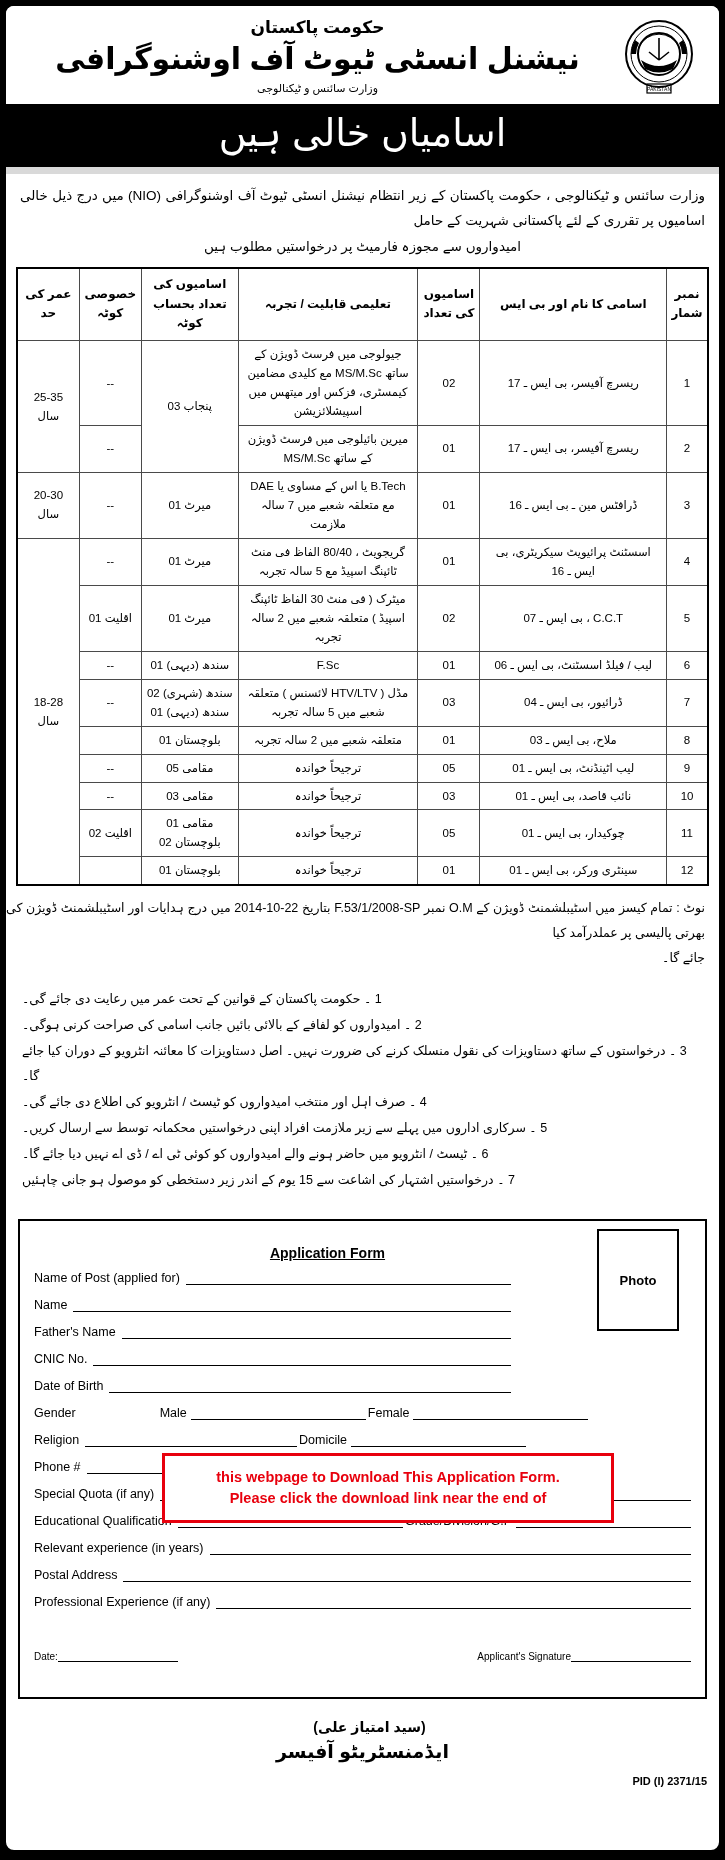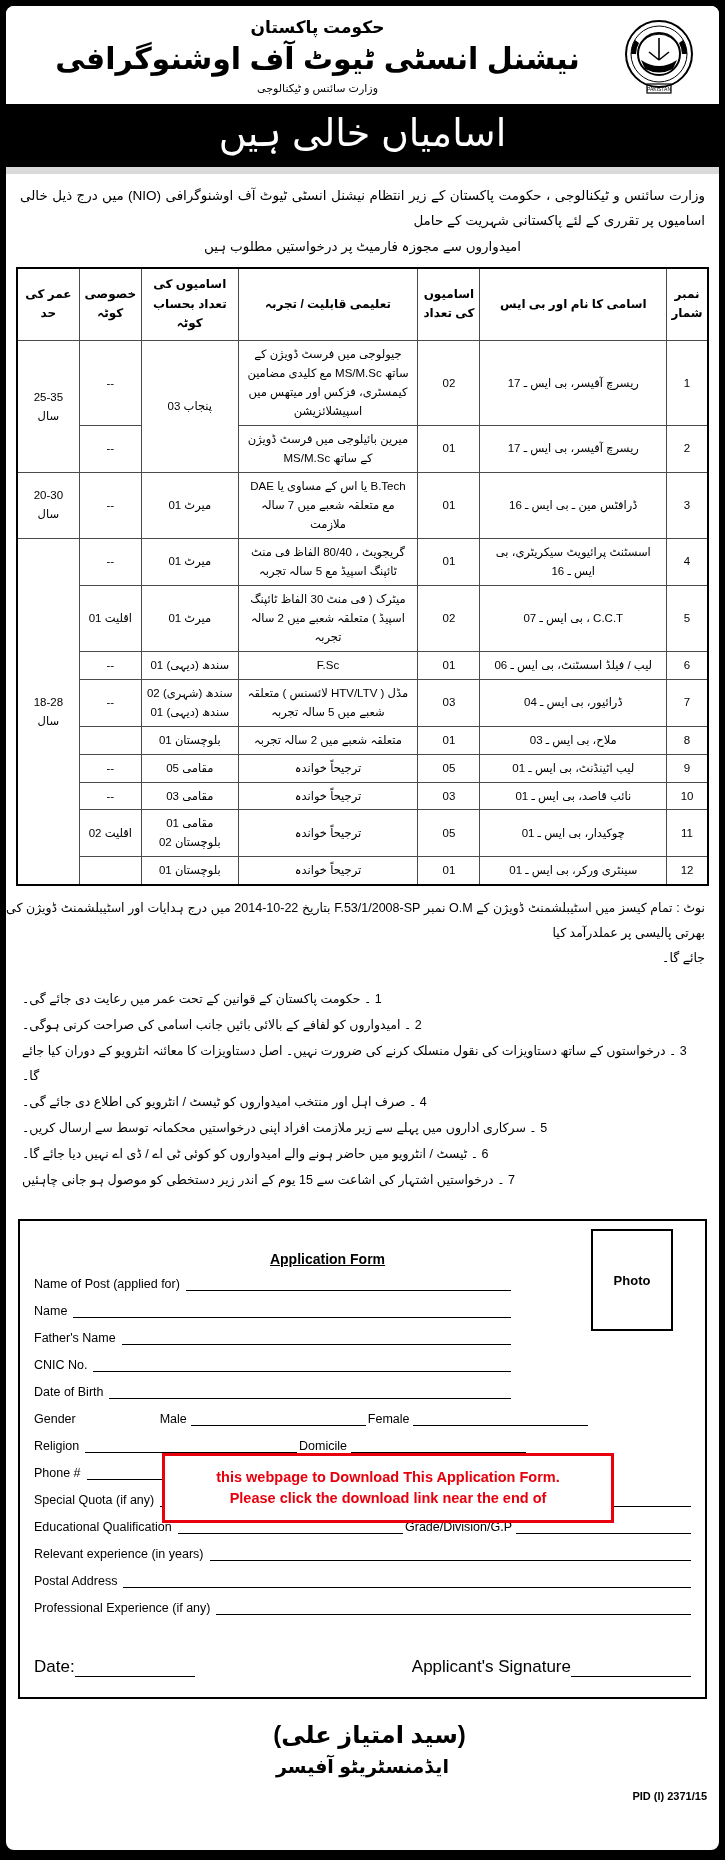--- a/index.html
+++ b/index.html
@@ -151,26 +151,26 @@
     border: 2px solid #000;
     padding: 10px 14px 16px 14px;
     position: relative;
     min-height: 480px;
   }
   .form-title {
     text-align: center;
     font-weight: bold;
     font-size: 14px;
     text-decoration: underline;
-    margin: 20px 0 10px 0;
+    margin: 14px 0 10px 0;
     padding-right: 70px;
   }
   .photo-box {
     position: absolute;
-    top: 8px; right: 32px;
+    top: 8px; right: 26px;
     width: 82px; height: 102px;
     border: 2px solid #000;
     display: flex; align-items: center; justify-content: center;
     font-weight: bold; font-size: 13px;
   }
   .frow {
     display: flex;
     align-items: flex-end;
     font-size: 12.5px;
     margin-bottom: 13px;
@@ -185,21 +185,21 @@
   }
   .frow .rule.mid   { flex: 0 0 175px; }
   .frow.narrow { padding-right: 180px; }
   .frow.narrow-sm { padding-right: 165px; }
   .gap { width: 6px; flex: 0 0 6px; }
   .signrow {
     display: flex;
     justify-content: space-between;
     align-items: flex-end;
     margin-top: 42px;
-    font-size: 17px;
+    font-size: 10px;
   }
   .signrow .unit { display: flex; align-items: flex-end; }
   .signrow .rule { border-bottom: 1px solid #000; height: 11px; }
   .signrow .r1 { width: 120px; }
   .signrow .r2 { width: 120px; }
 
   
   .download-notice {
     position: absolute;
     left: 142px;
@@ -215,21 +215,21 @@
     padding: 11px 8px;
     z-index: 5;
   }
 
   
   .footer {
     direction: rtl;
     text-align: center;
     padding: 14px 0 4px 0;
   }
-  .sig-name { font-size: 24px; font-weight: bold; line-height: 1.5; padding-left: 14px; }
+  .sig-name { font-size: 14px; font-weight: bold; line-height: 1.5; padding-left: 14px; }
   .sig-desig { font-size: 19px; font-weight: bold; line-height: 1.5; }
   .pid {
     direction: ltr;
     text-align: right;
     font-size: 11px;
     font-weight: bold;
     padding: 4px 12px 8px 0;
   }
 </style>
 </head>

